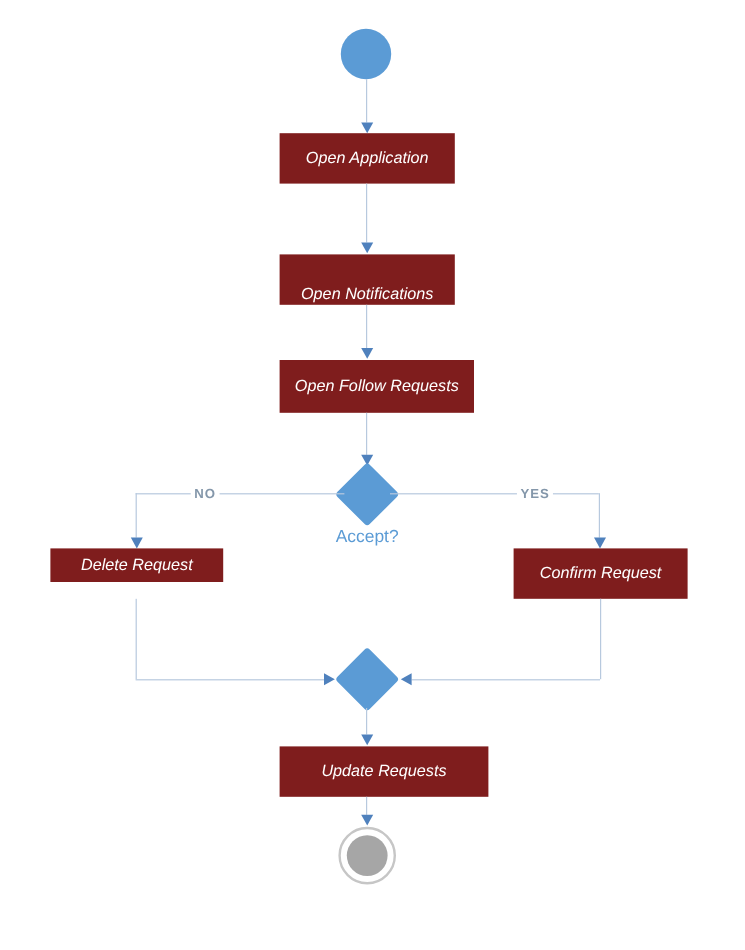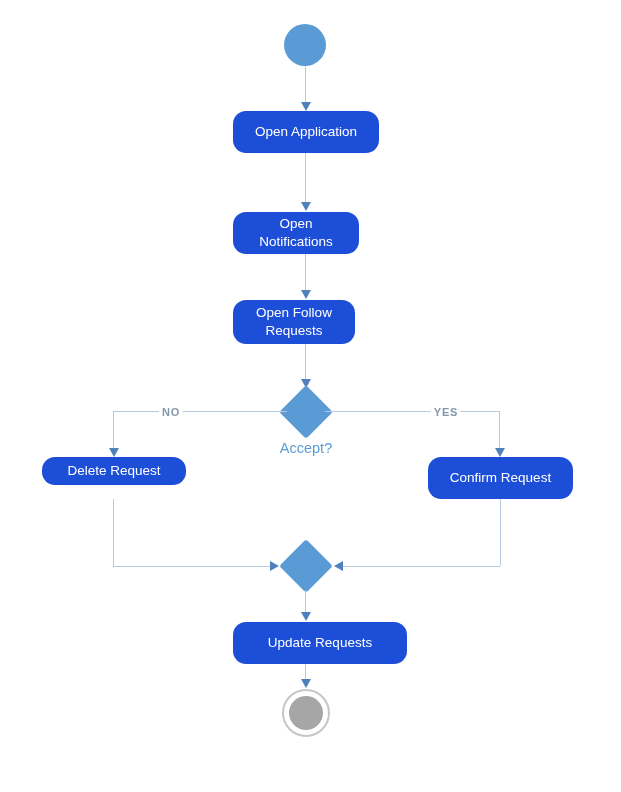--- a/index.html
+++ b/index.html
@@ -6,31 +6,32 @@
   #canvas {
     position: relative;
     width: 621px;
     height: 792px;
     background: #ffffff;
     overflow: hidden;
     font-family: "Liberation Sans", sans-serif;
   }
   .action {
     position: absolute;
-    background: #1d4ed8;
-    border-radius: 13px;
+    background: #7f1d1d;
+    border-radius: 0;
     color: #ffffff;
     font-size: 13.5px;
     line-height: 1.3;
     display: flex;
     align-items: center;
     justify-content: center;
     text-align: center;
     padding: 0 8px;
     box-sizing: border-box;
+    font-style: italic;
   }
   .start-node {
     position: absolute;
     width: 42px; height: 42px;
     border-radius: 50%;
     background: #5B9BD5;
   }
   .diamond {
     position: absolute;
     width: 38px; height: 38px;
@@ -100,28 +101,28 @@
   <div class="vline" style="left:305px; top:66px; height:36px;"></div>
   <div class="arrow-down" style="left:301px; top:102px;"></div>
 
   <div class="action" style="left:233px; top:111px; width:146px; height:42px;">
     <span>Open Application</span>
   </div>
 
   <div class="vline" style="left:305px; top:153px; height:49px;"></div>
   <div class="arrow-down" style="left:301px; top:202px;"></div>
 
-  <div class="action" style="left:233px; top:212px; width:126px; height:42px;">
+  <div class="action" style="left:233px; top:212px; width:146px; height:42px;align-items:flex-end;">
     <span>Open Notifications</span>
   </div>
 
   <div class="vline" style="left:305px; top:254px; height:36px;"></div>
   <div class="arrow-down" style="left:301px; top:290px;"></div>
 
-  <div class="action" style="left:233px; top:300px; width:122px; height:44px;justify-content:center;">
+  <div class="action" style="left:233px; top:300px; width:162px; height:44px;justify-content:center;">
     <span>Open Follow Requests</span>
   </div>
 
   <div class="vline" style="left:305px; top:344px; height:35px;"></div>
   <div class="arrow-down" style="left:301px; top:379px;"></div>
 
   <div class="diamond" style="left:287px; top:393px;"></div>
   <div class="decision-label" style="left:306px; top:440px;text-align:center;">Accept?</div>
 
   <div class="hline" style="left:113px; top:411px; width:174px;"></div>

